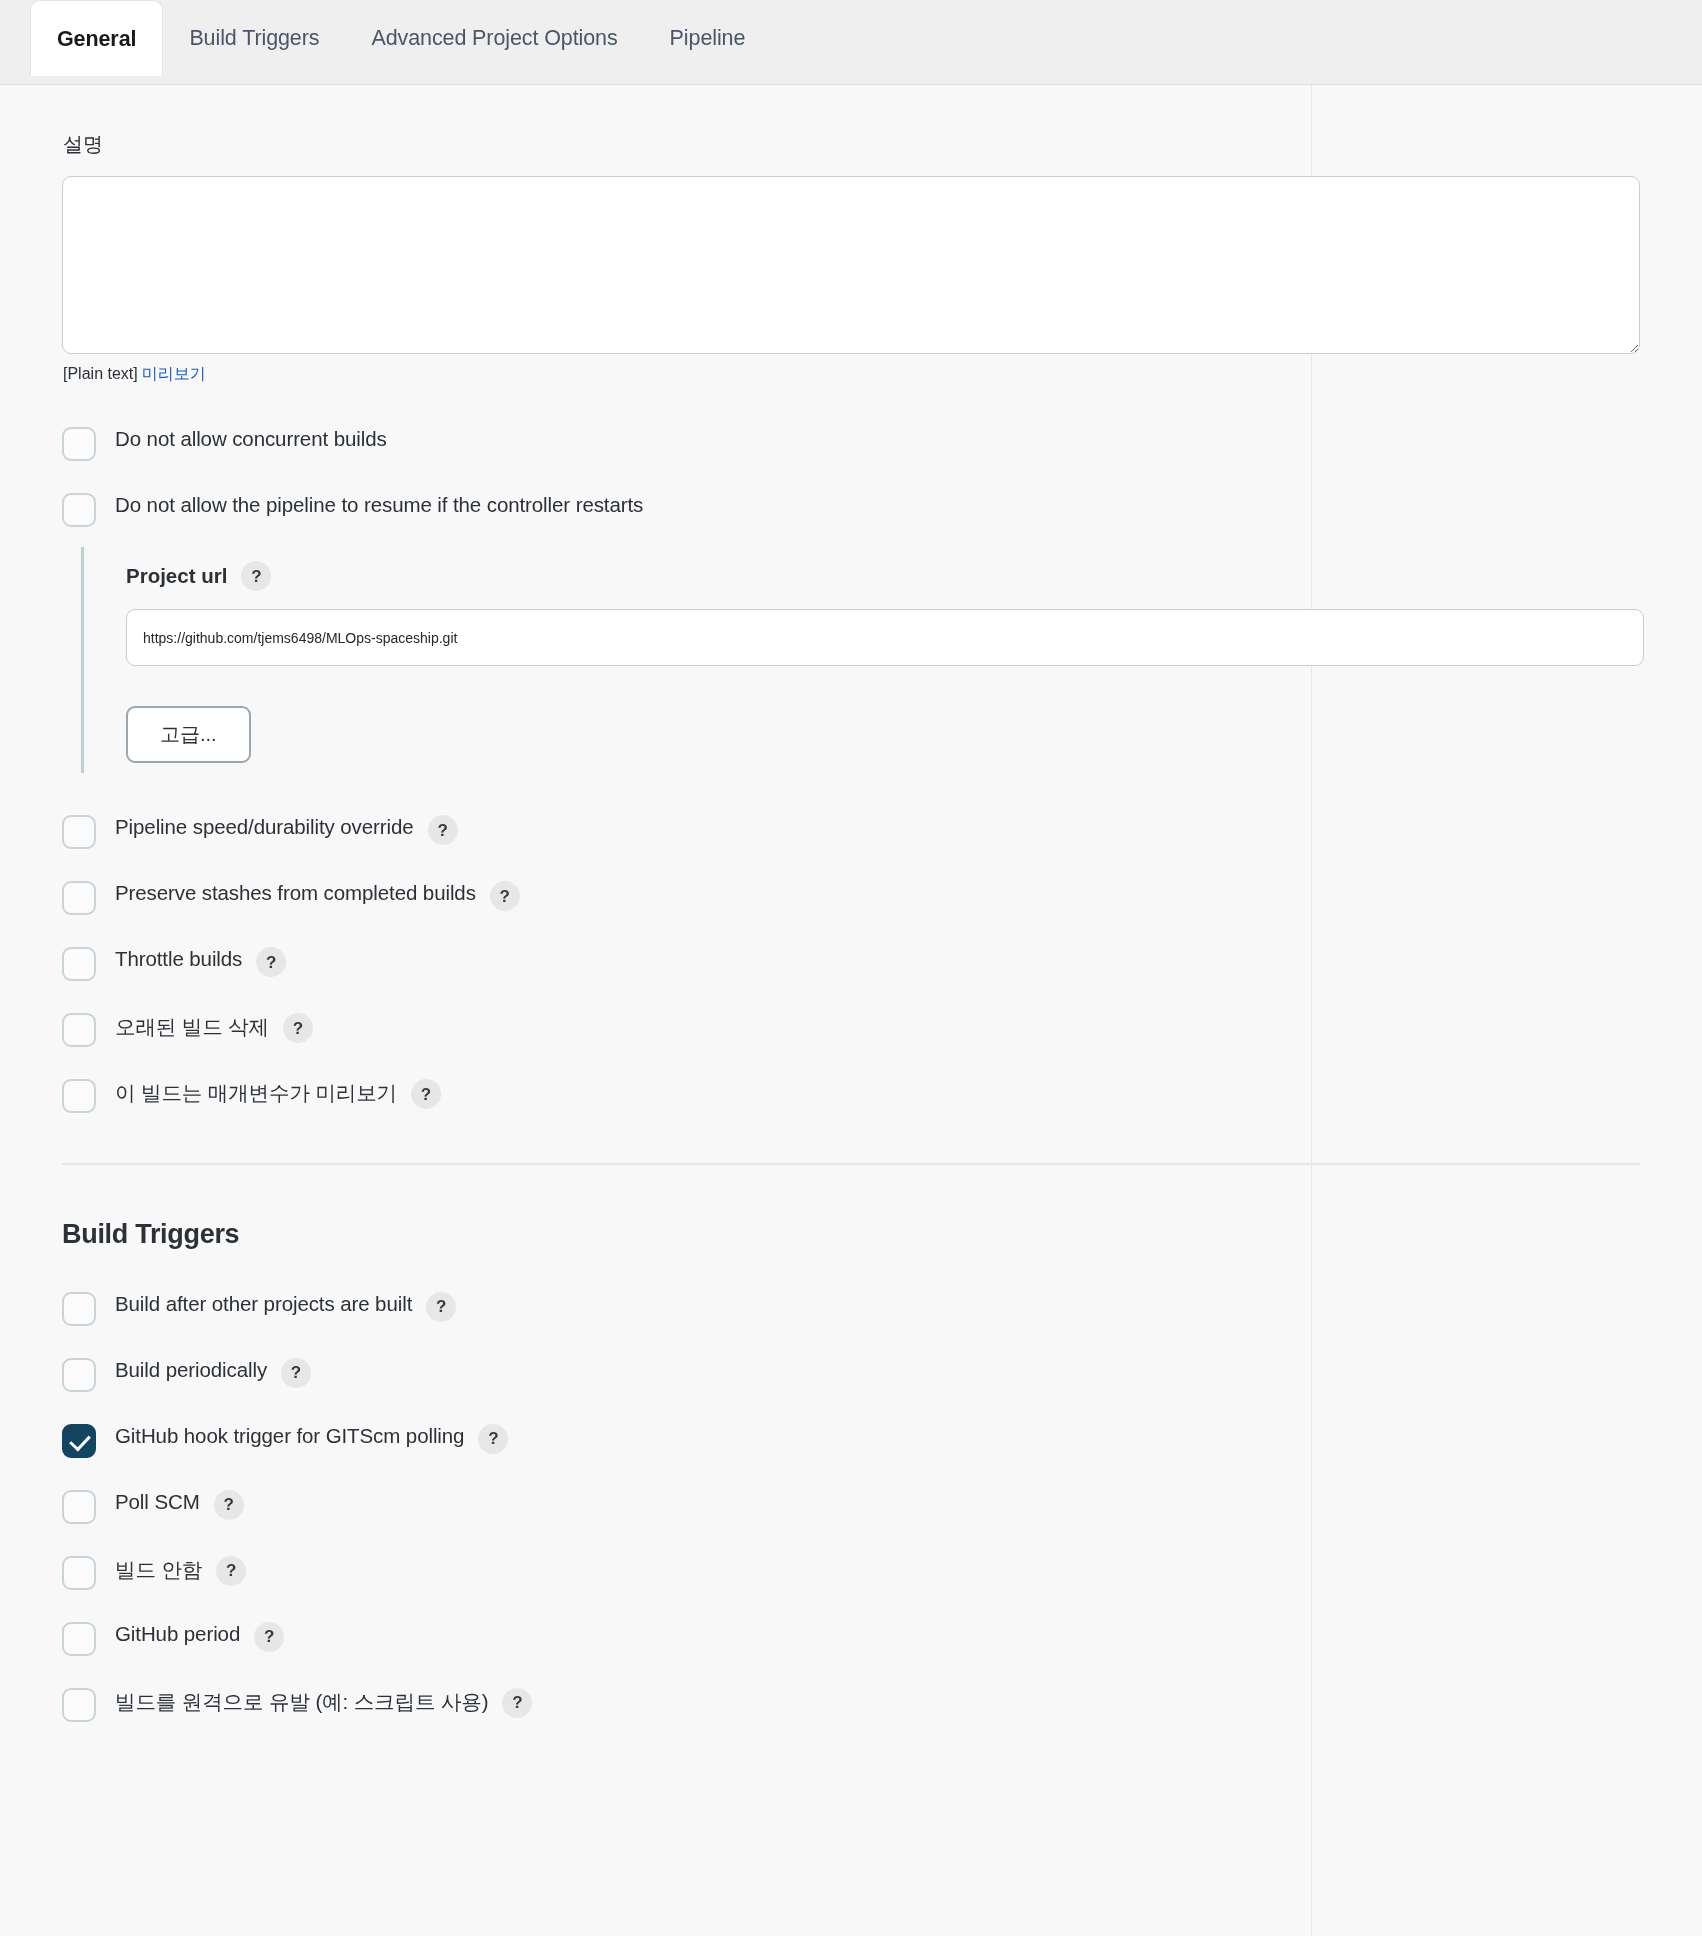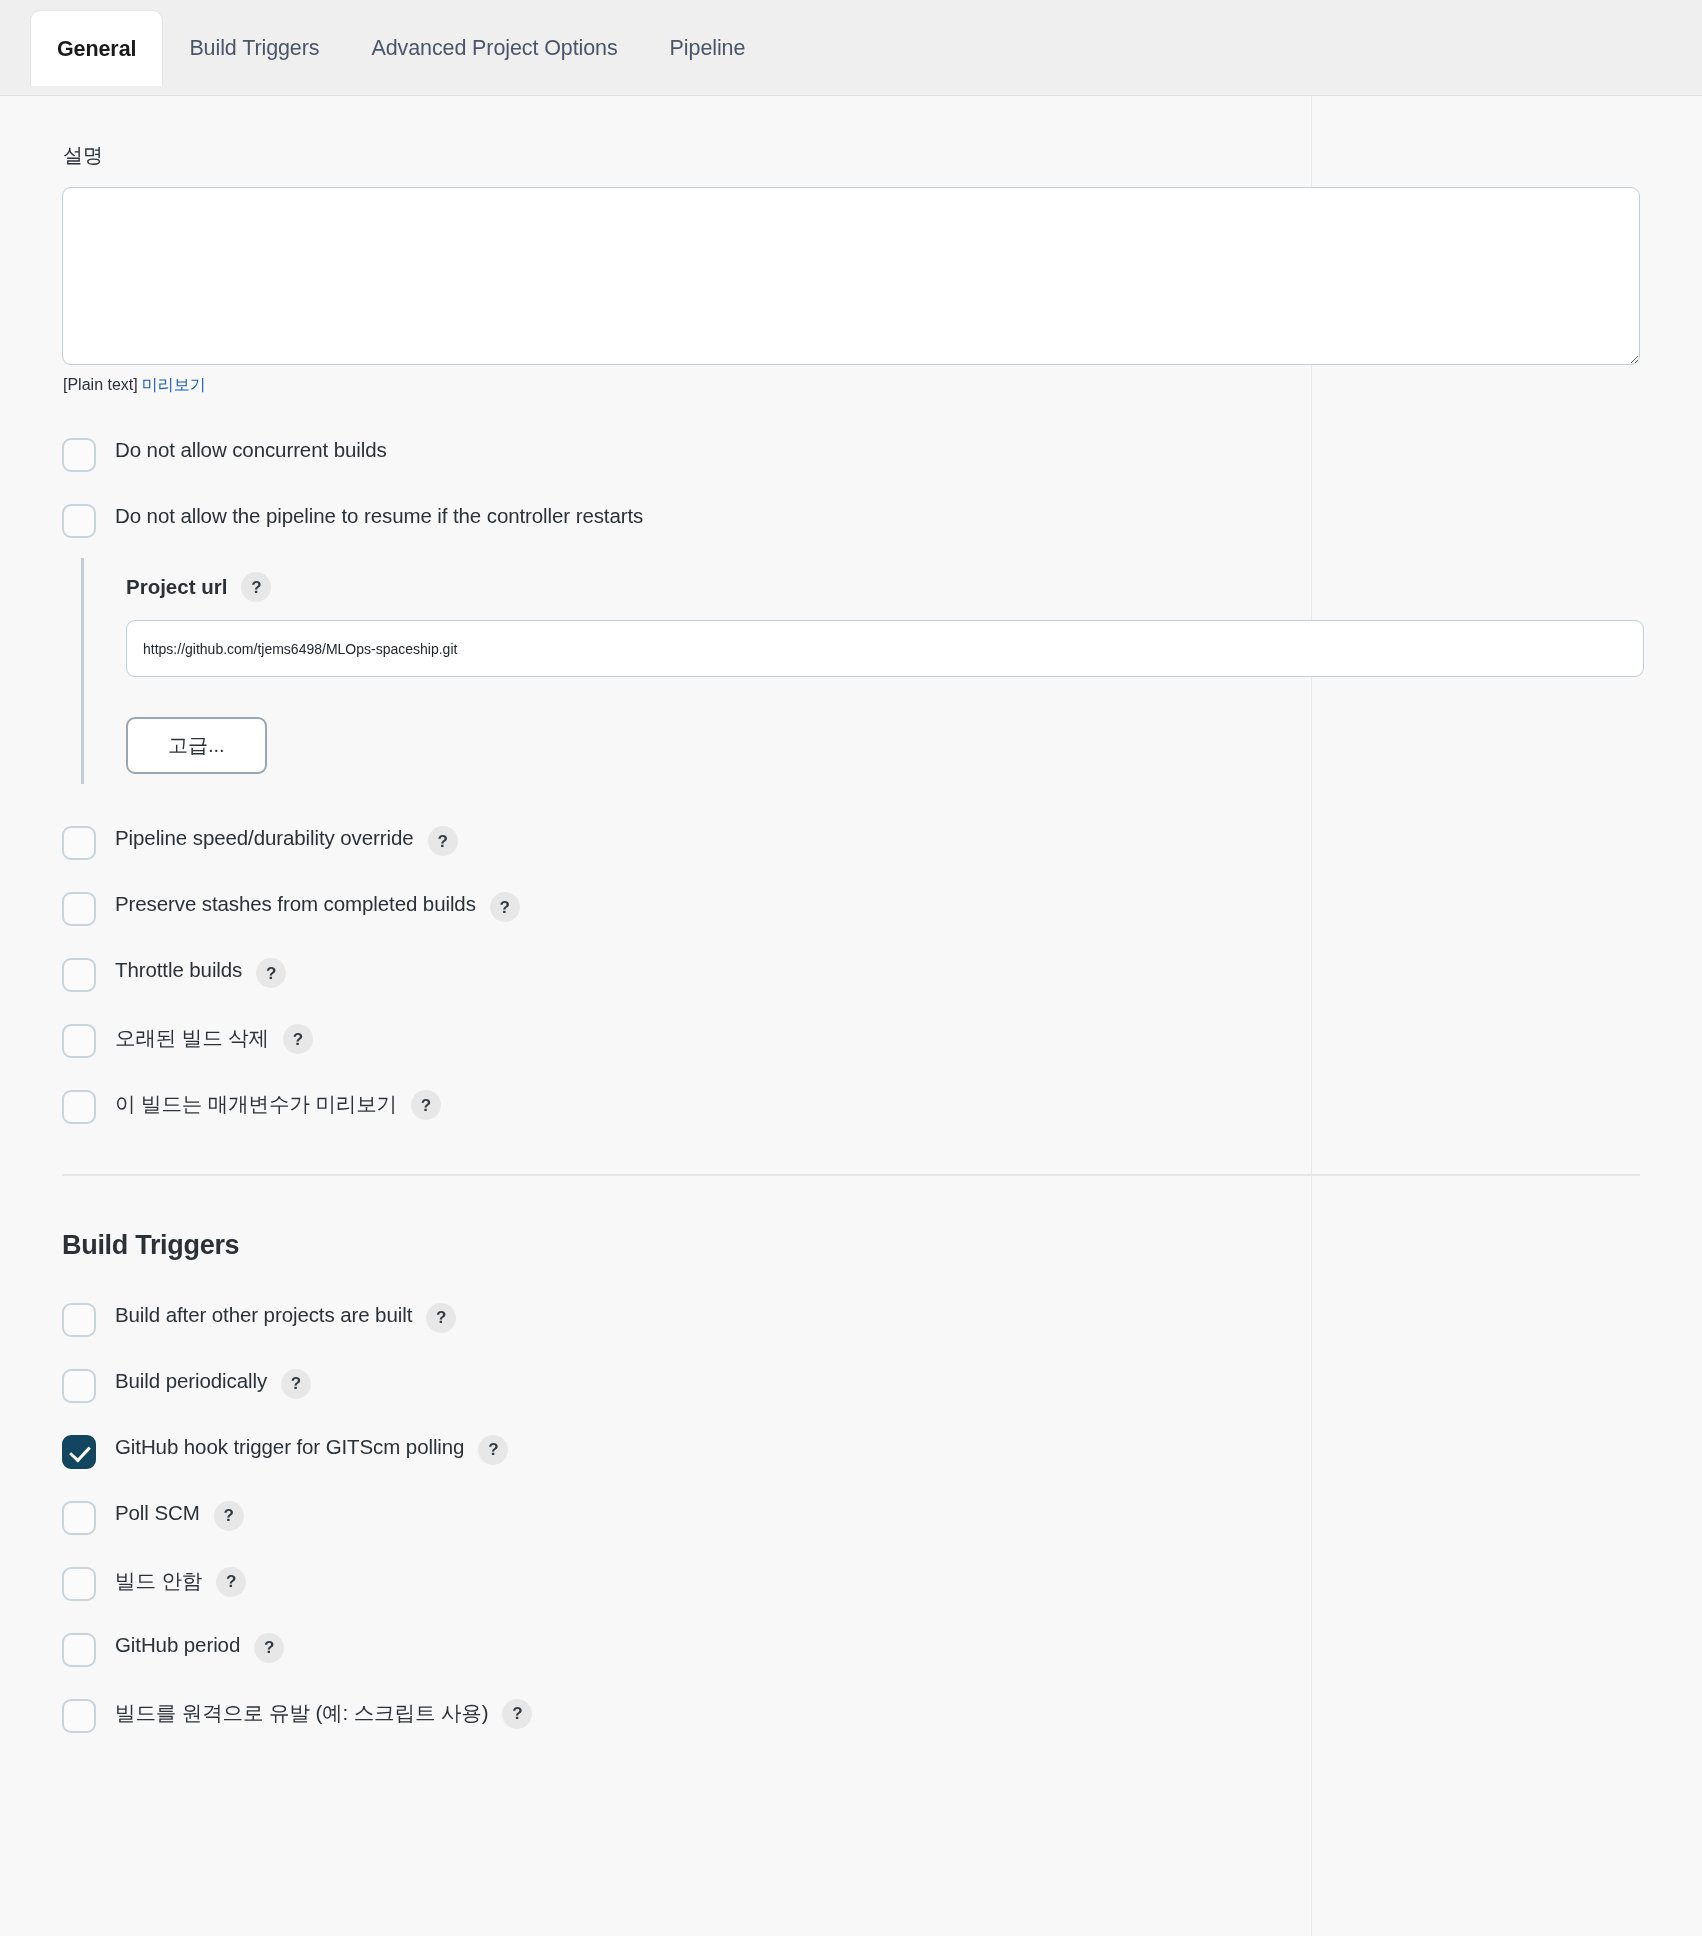--- a/index.html
+++ b/index.html
@@ -8,25 +8,25 @@
     width: 1702px;
     background: #f8f8f8;
     font-family: "Liberation Sans", "DejaVu Sans", sans-serif;
     color: #23282d;
     -webkit-font-smoothing: antialiased;
   }
   .page { width: 1702px; min-height: 1936px; position: relative; background: #f8f8f8; }
 
   
   .tabbar {
-    height: 96px;
+    height: 85px;
     background: #efefef;
     border-bottom: 1px solid #e0e0e0;
     display: flex;
-    align-items: center;
+    align-items: flex-start;
     padding-left: 30px;
     position: relative;
   }
   .tab {
     font-size: 21.5px;
     color: #4a5568;
     padding: 0 26px;
     height: 76px;
     line-height: 76px;
     cursor: pointer;
@@ -176,21 +176,21 @@
     color: #23282d;
     outline: none;
   }
   .adv-btn {
     margin-top: 40px;
     display: inline-block;
     min-width: 122px;
     height: 57px;
     line-height: 53px;
     text-align: center;
-    padding: 0 40px;
+    padding: 0 32px;
     background: #ffffff;
     border: 2px solid #9aa7b0;
     border-radius: 9px;
     font-size: 20px;
     color: #2b3137;
     cursor: pointer;
     font-family: "Liberation Sans", sans-serif;
   }
 
   .divider {

